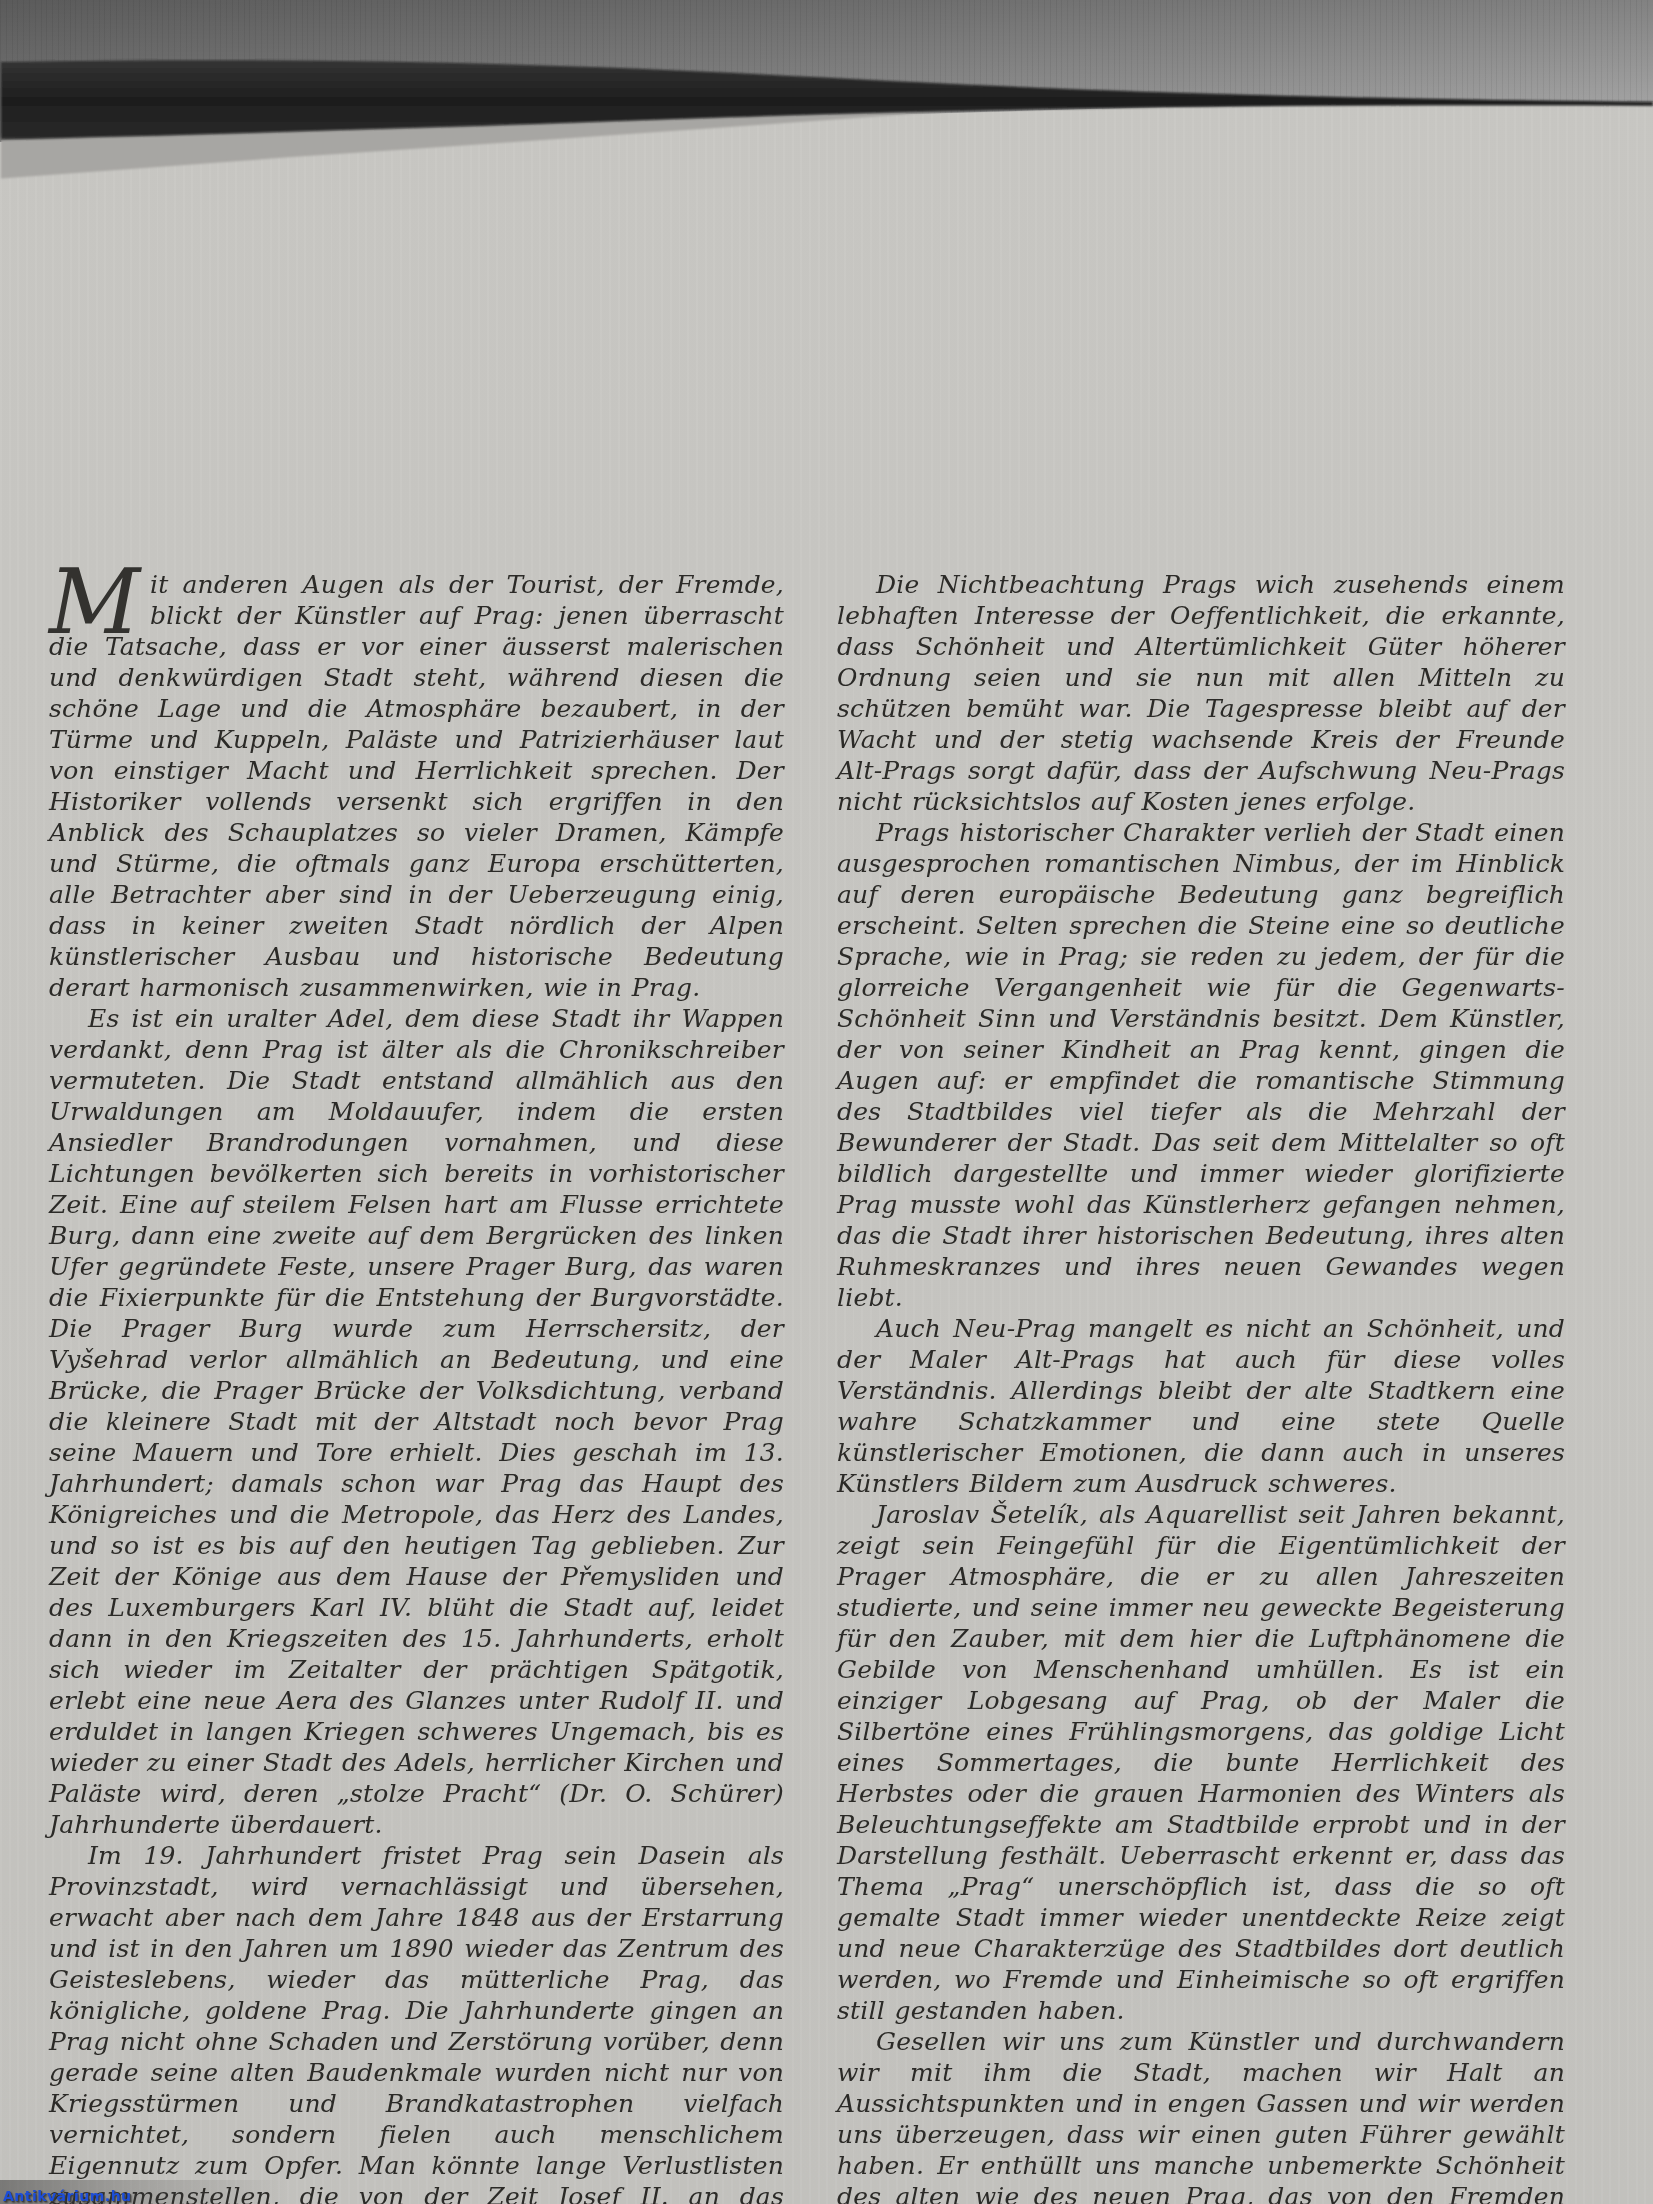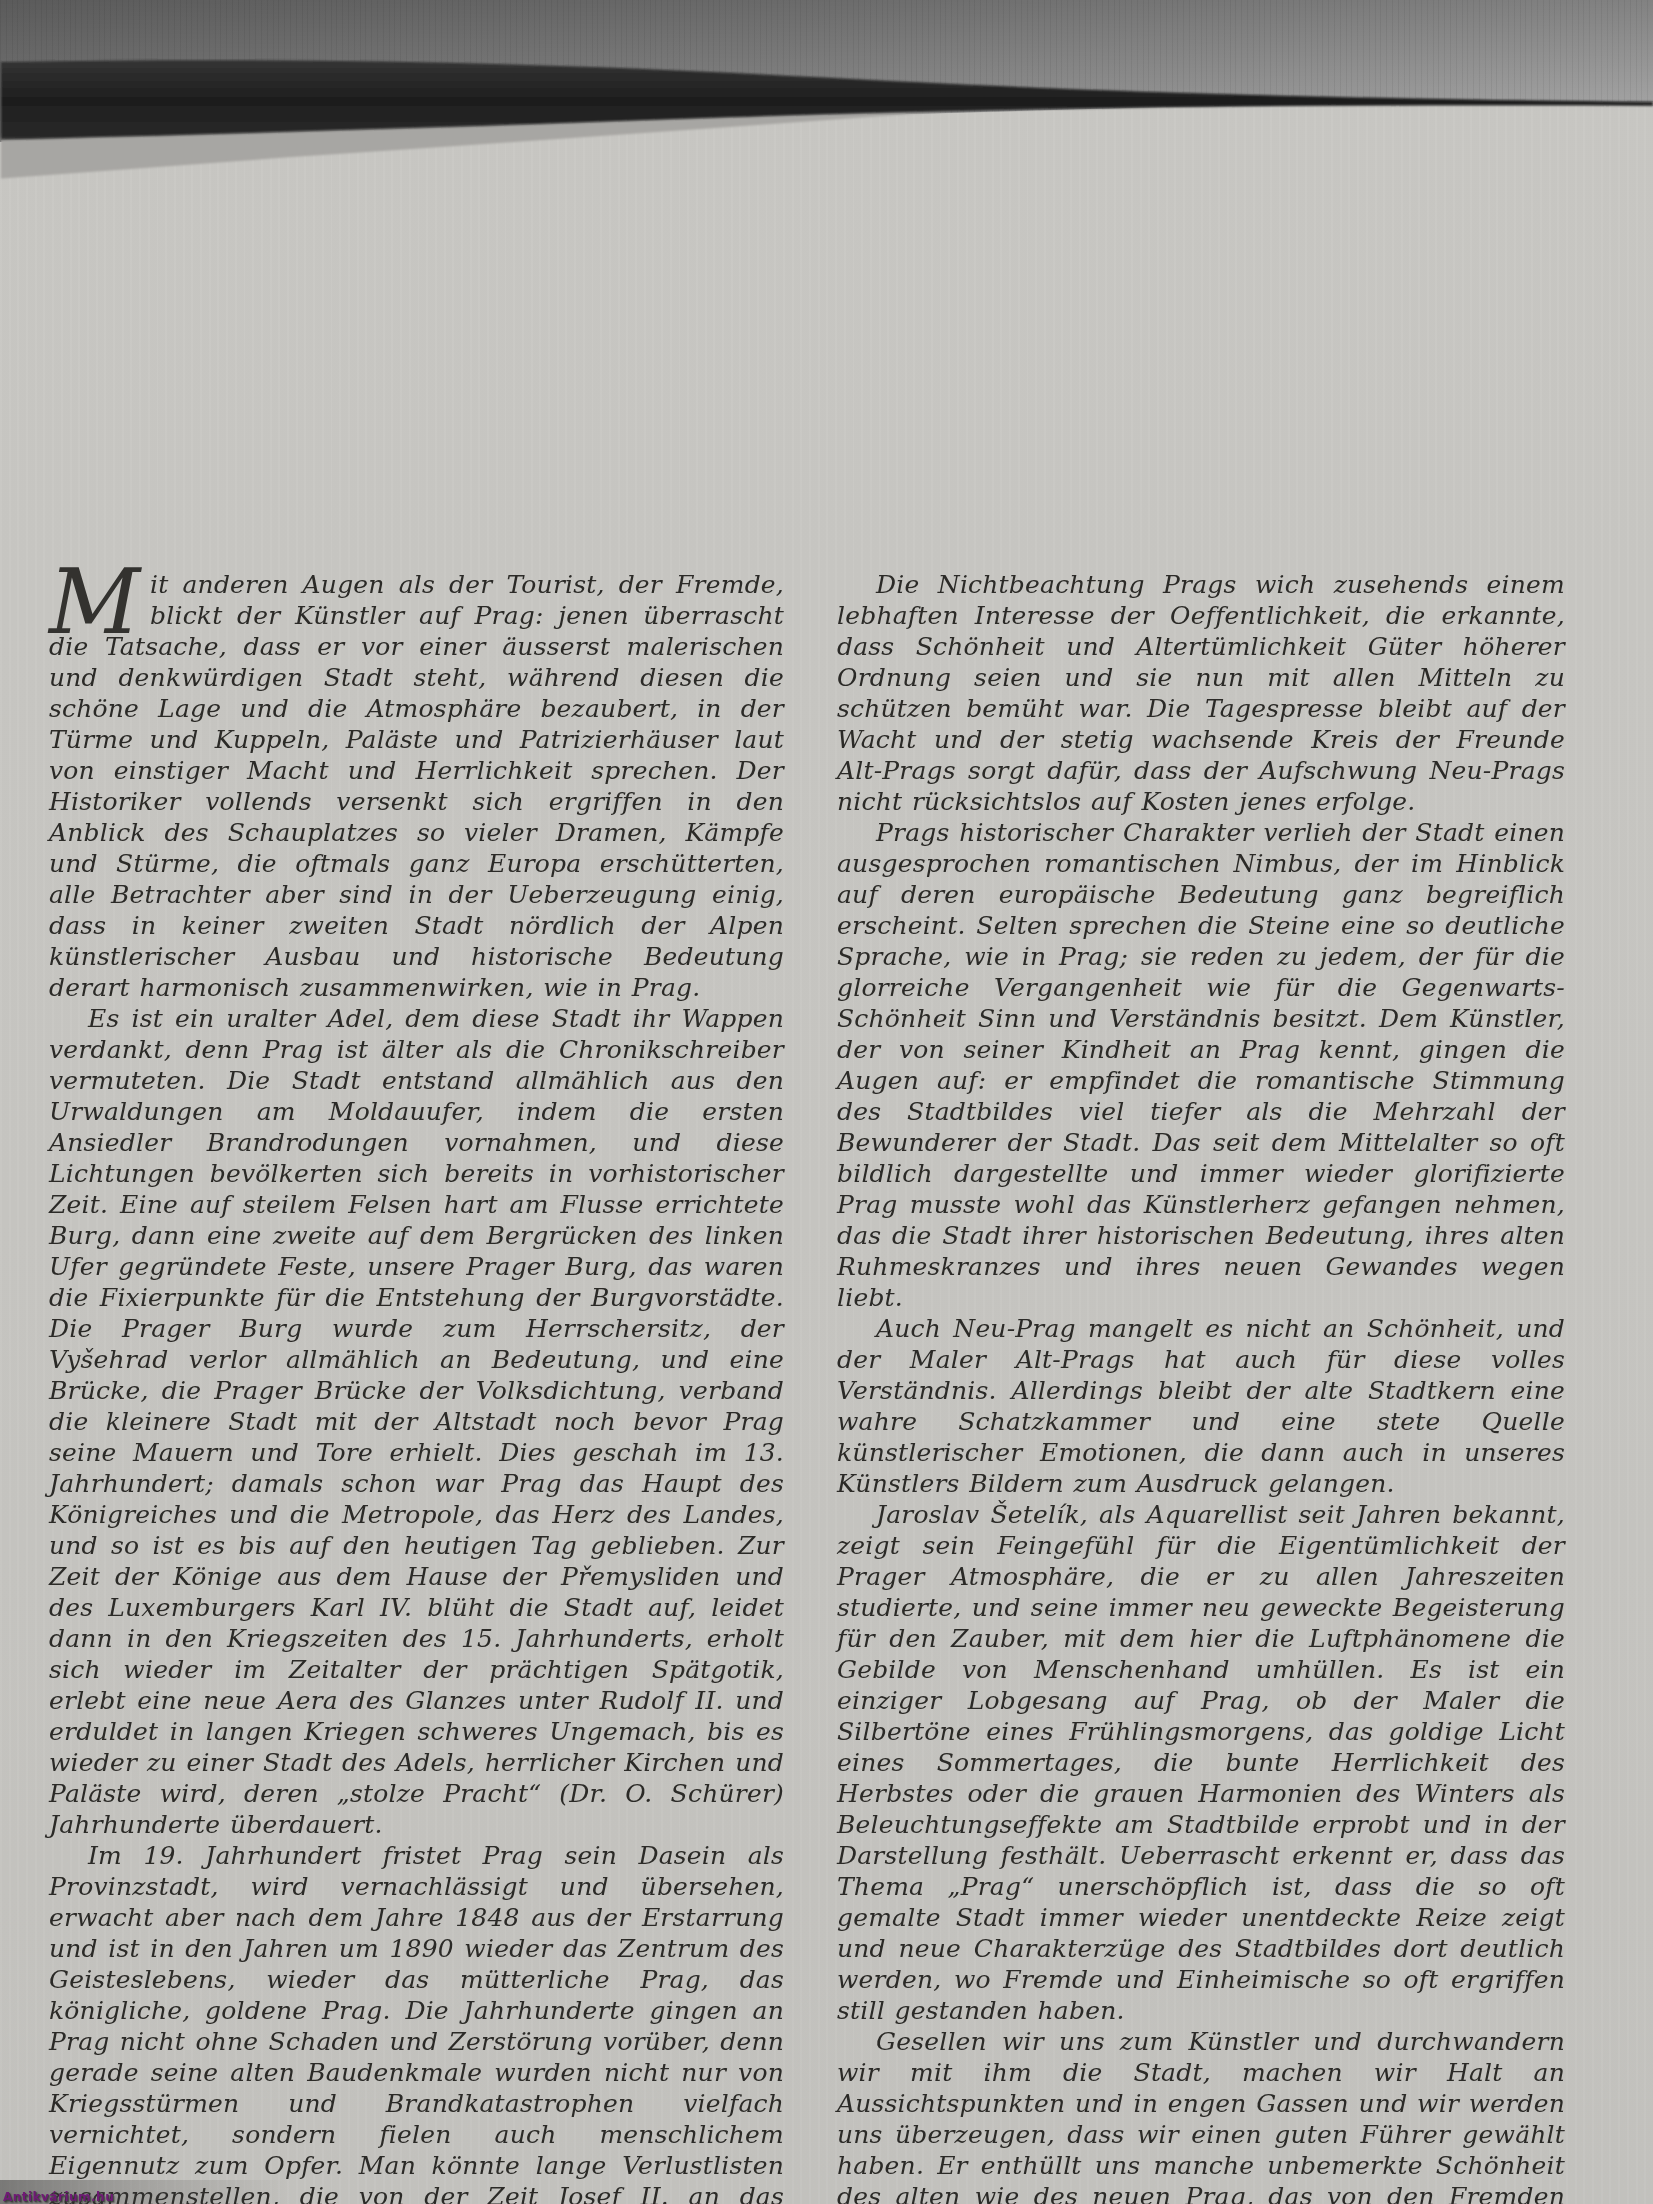--- a/index.html
+++ b/index.html
@@ -56,22 +56,22 @@
   }
   
   .watermark-strip{
     position:absolute;left:0;bottom:0;width:291px;height:25px;
     background:linear-gradient(90deg,rgba(60,60,60,.55) 0%,rgba(60,60,60,.25) 45%,rgba(60,60,60,0) 100%);
   }
   .watermark{
     position:absolute;left:2.9px;bottom:1px;
     font-family:"DejaVu Sans", sans-serif;
     font-weight:bold;
-    font-size:12px;
-    color:#701a75;
+    font-size:14px;
+    color:#1d4ed8;
     text-shadow:1px 1px 1px #3c3c3c,1.9px 1.9px 1.9px rgba(40,40,40,.6);
     letter-spacing:0.5px;
   }
 </style>
 </head>
 <body>
 
 <div id="screen">
 
   <div class="top-backing"></div>
@@ -100,21 +100,21 @@
 
   <div class="col col-left">
     <p class="no-indent"><span class="dropcap">M</span><span>it anderen Augen als der Tourist, der Fremde, blickt der Künstler auf Prag: jenen überrascht die Tatsache, dass er vor einer äusserst malerischen und denkwürdigen Stadt steht, während diesen die schöne Lage und die Atmosphäre bezaubert, in der Türme und Kuppeln, Paläste und Patrizierhäuser laut von einstiger Macht und Herrlichkeit sprechen. Der Historiker vollends versenkt sich ergriffen in den Anblick des Schauplatzes so vieler Dramen, Kämpfe und Stürme, die oftmals ganz Europa erschütterten, alle Betrachter aber sind in der Ueberzeugung einig, dass in keiner zweiten Stadt nördlich der Alpen künstlerischer Ausbau und historische Bedeutung derart harmonisch zusammenwirken, wie in Prag.</span></p>
     <p>Es ist ein uralter Adel, dem diese Stadt ihr Wappen verdankt, denn Prag ist älter als die Chronikschreiber vermuteten. Die Stadt entstand allmählich aus den Urwaldungen am Moldauufer, indem die ersten Ansiedler Brandrodungen vornahmen, und diese Lichtungen bevölkerten sich bereits in vorhistorischer Zeit. Eine auf steilem Felsen hart am Flusse errichtete Burg, dann eine zweite auf dem Bergrücken des linken Ufer gegründete Feste, unsere Prager Burg, das waren die Fixierpunkte für die Entstehung der Burgvorstädte. Die Prager Burg wurde zum Herrschersitz, der Vyšehrad verlor allmählich an Bedeutung, und eine Brücke, die Prager Brücke der Volksdichtung, verband die kleinere Stadt mit der Altstadt noch bevor Prag seine Mauern und Tore erhielt. Dies geschah im 13. Jahrhundert; damals schon war Prag das Haupt des Königreiches und die Metropole, das Herz des Landes, und so ist es bis auf den heutigen Tag geblieben. Zur Zeit der Könige aus dem Hause der Přemysliden und des Luxemburgers Karl IV. blüht die Stadt auf, leidet dann in den Kriegszeiten des 15. Jahrhunderts, erholt sich wieder im Zeitalter der prächtigen Spätgotik, erlebt eine neue Aera des Glanzes unter Rudolf II. und erduldet in langen Kriegen schweres Ungemach, bis es wieder zu einer Stadt des Adels, herrlicher Kirchen und Paläste wird, deren „stolze Pracht“ (Dr. O. Schürer) Jahrhunderte überdauert.</p>
     <p>Im 19. Jahrhundert fristet Prag sein Dasein als Provinzstadt, wird vernachlässigt und übersehen, erwacht aber nach dem Jahre 1848 aus der Erstarrung und ist in den Jahren um 1890 wieder das Zentrum des Geisteslebens, wieder das mütterliche Prag, das königliche, goldene Prag. Die Jahrhunderte gingen an Prag nicht ohne Schaden und Zerstörung vorüber, denn gerade seine alten Baudenkmale wurden nicht nur von Kriegsstürmen und Brandkatastrophen vielfach vernichtet, sondern fielen auch menschlichem Eigennutz zum Opfer. Man könnte lange Verlustlisten zusammenstellen, die von der Zeit Josef II. an das Verschwinden schöner und historischer Bauten verzeichnen, die von Zeiten reden, da die Burg zu einer grossen Kaserne werden sollte, da Klöster und Kirchen geschlossen wurden, im Belvedere der Königin Anna ein Artillerielaboratorium, im Schloss Stern ein Pulvermagazin errichtet wurde. Auch die städtische Autonomie brachte anfangs wenig Gutes:</p>
   </div>
 
   <div class="col col-right">
     <p>Die Nichtbeachtung Prags wich zusehends einem lebhaften Interesse der Oeffentlichkeit, die erkannte, dass Schönheit und Altertümlichkeit Güter höherer Ordnung seien und sie nun mit allen Mitteln zu schützen bemüht war. Die Tagespresse bleibt auf der Wacht und der stetig wachsende Kreis der Freunde Alt-Prags sorgt dafür, dass der Aufschwung Neu-Prags nicht rücksichtslos auf Kosten jenes erfolge.</p>
     <p>Prags historischer Charakter verlieh der Stadt einen ausgesprochen romantischen Nimbus, der im Hinblick auf deren europäische Bedeutung ganz begreiflich erscheint. Selten sprechen die Steine eine so deutliche Sprache, wie in Prag; sie reden zu jedem, der für die glorreiche Vergangenheit wie für die Gegenwarts-Schönheit Sinn und Verständnis besitzt. Dem Künstler, der von seiner Kindheit an Prag kennt, gingen die Augen auf: er empfindet die romantische Stimmung des Stadtbildes viel tiefer als die Mehrzahl der Bewunderer der Stadt. Das seit dem Mittelalter so oft bildlich dargestellte und immer wieder glorifizierte Prag musste wohl das Künstlerherz gefangen nehmen, das die Stadt ihrer historischen Bedeutung, ihres alten Ruhmeskranzes und ihres neuen Gewandes wegen liebt.</p>
-    <p>Auch Neu-Prag mangelt es nicht an Schönheit, und der Maler Alt-Prags hat auch für diese volles Verständnis. Allerdings bleibt der alte Stadtkern eine wahre Schatzkammer und eine stete Quelle künstlerischer Emotionen, die dann auch in unseres Künstlers Bildern zum Ausdruck gelangen.</p>
+    <p>Auch Neu-Prag mangelt es nicht an Schönheit, und der Maler Alt-Prags hat auch für diese volles Verständnis. Allerdings bleibt der alte Stadtkern eine wahre Schatzkammer und eine stete Quelle künstlerischer Emotionen, die dann auch in unseres Künstlers Bildern zum Ausdruck schweres.</p>
     <p>Jaroslav Šetelík, als Aquarellist seit Jahren bekannt, zeigt sein Feingefühl für die Eigentümlichkeit der Prager Atmosphäre, die er zu allen Jahreszeiten studierte, und seine immer neu geweckte Begeisterung für den Zauber, mit dem hier die Luftphänomene die Gebilde von Menschenhand umhüllen. Es ist ein einziger Lobgesang auf Prag, ob der Maler die Silbertöne eines Frühlingsmorgens, das goldige Licht eines Sommertages, die bunte Herrlichkeit des Herbstes oder die grauen Harmonien des Winters als Beleuchtungseffekte am Stadtbilde erprobt und in der Darstellung festhält. Ueberrascht erkennt er, dass das Thema „Prag“ unerschöpflich ist, dass die so oft gemalte Stadt immer wieder unentdeckte Reize zeigt und neue Charakterzüge des Stadtbildes dort deutlich werden, wo Fremde und Einheimische so oft ergriffen still gestanden haben.</p>
     <p>Gesellen wir uns zum Künstler und durchwandern wir mit ihm die Stadt, machen wir Halt an Aussichtspunkten und in engen Gassen und wir werden uns überzeugen, dass wir einen guten Führer gewählt haben. Er enthüllt uns manche unbemerkte Schönheit des alten wie des neuen Prag, das von den Fremden viel bewundert wird und uns so teuer ist.</p>
 
   </div>
 
   <div class="watermark-strip"></div>
   <div class="watermark">Antikvárium.hu</div>
 
 </div>
 

